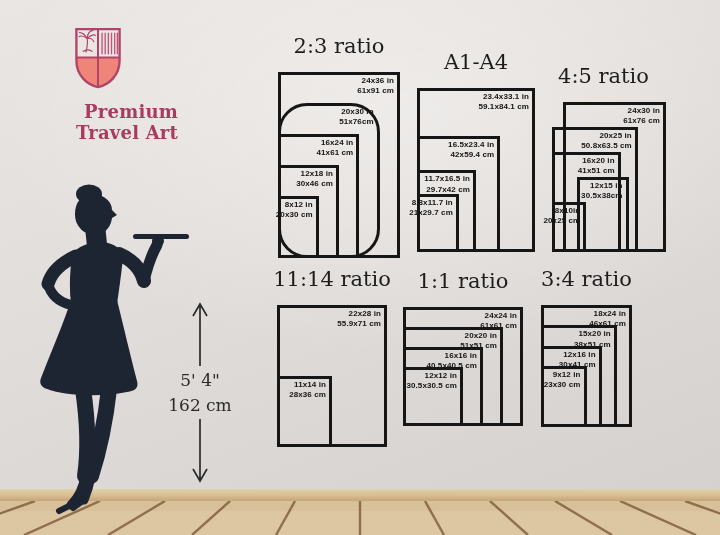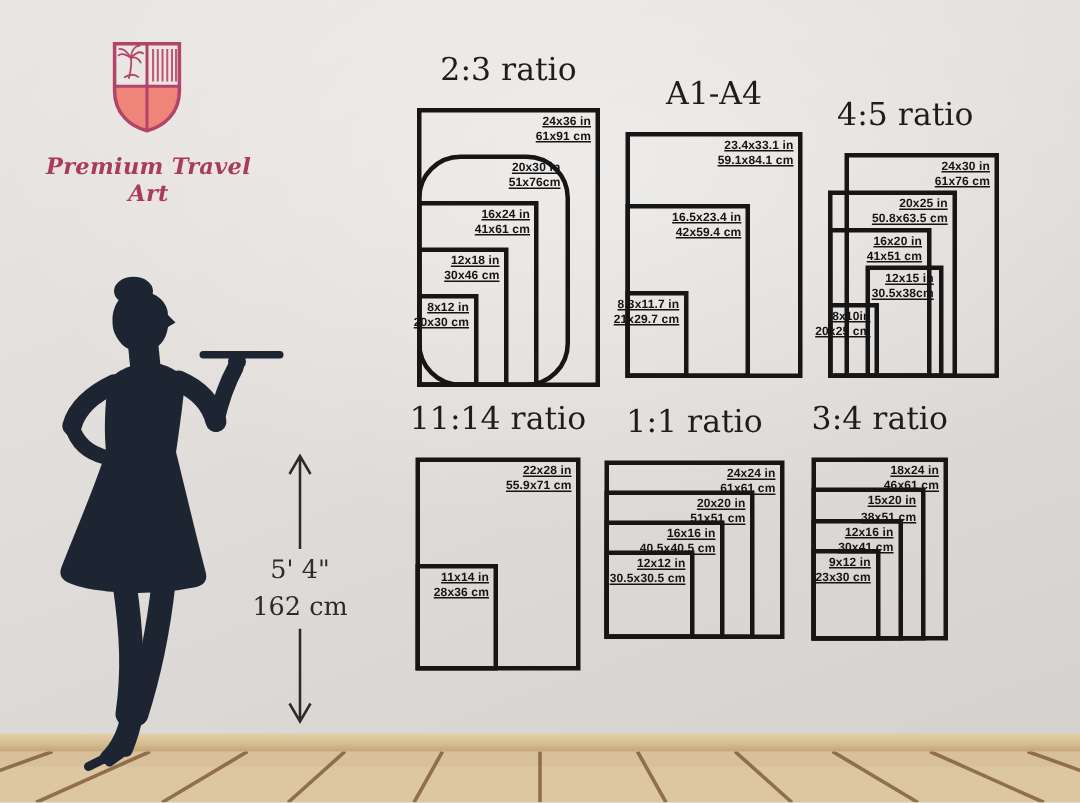--- a/index.html
+++ b/index.html
@@ -18,23 +18,23 @@
     position:absolute; left:0; top:489px; width:720px; height:12px;
     background:linear-gradient(180deg, #e3cfa9 0%, #d7bd92 55%, #c3a678 100%);
     border-bottom:1px solid #b59a6e;
   }
   .floor {
     position:absolute; left:0; top:501px; width:720px; height:34px;
   }
   
   .logo { position:absolute; left:18px; top:24px; width:160px; text-align:center; }
   .brand-name {
-    margin-top:7px; text-align:center; padding-left:2px;
-    font-family:"DejaVu Serif", serif; font-style:italic; font-weight:bold;
-    font-size:15px; letter-spacing:0.2px; color:var(--brand,#a83b5f);
+    margin-top:7px; text-align:right; padding-left:2px;
+    font-family:"DejaVu Serif", serif; font-weight:bold;
+    font-size:18px; letter-spacing:0.2px; color:var(--brand,#a83b5f);
   }
   
   .silhouette { position:absolute; left:26px; top:183px; }
   
   .height-marker {
     position:absolute; left:164px; top:302px; width:72px;
     display:flex; flex-direction:column; align-items:center; gap:2px;
     color:#2d2d2d;
   }
   .height-text {
@@ -49,21 +49,21 @@
     font-size:21px; color:#1d1d1d; white-space:nowrap;
   }
   .boxes { position:absolute; left:0; top:0; width:100%; height:100%; }
   .size-box {
     position:absolute; left:0; bottom:0; box-sizing:border-box;
     border:3px solid var(--ink,#161616); background:transparent;
   }
   .size-label {
     position:absolute; top:1px; right:3px; text-align:right;
     font-size:8px; font-weight:bold; line-height:1.3; letter-spacing:0.1px;
-    color:#141414; white-space:nowrap;text-decoration:underline;
+    color:#141414; white-space:nowrap;
   }
   #chart-0 { left:278px; top:72px;  width:122px; height:186px; }
   #chart-1 { left:417px; top:88px;  width:118px; height:164px; }
   #chart-2 { left:552px; top:102px; width:103px; height:150px; }
   #chart-3 { left:277px; top:305px; width:110px; height:142px; }
   #chart-4 { left:403px; top:307px; width:120px; height:119px; }
   #chart-5 { left:541px; top:305px; width:91px;  height:122px; }
 </style>
 </head>
 <body>
@@ -208,20 +208,26 @@
           <div>23.4x33.1 in</div>
           <div>59.1x84.1 cm</div>
         </div>
       </div>
       <div class="size-box" style="width: 70.5128%; height: 70.6949%; z-index: 2;">
         <div class="size-label">
           <div>16.5x23.4 in</div>
           <div>42x59.4 cm</div>
         </div>
       </div>
+      <div class="size-box" style="width: 50%; height: 49.8489%; z-index: 3;">
+        <div class="size-label">
+          <div>11.7x16.5 in</div>
+          <div>29.7x42 cm</div>
+        </div>
+      </div>
       <div class="size-box" style="width: 35.4701%; height: 35.3474%; z-index: 4;">
         <div class="size-label">
           <div>8.3x11.7 in</div>
           <div>21x29.7 cm</div>
         </div>
       </div>
     </div>
 </div>
 <div class="chart" id="chart-2">
   <div class="chart-title">4:5 ratio</div>

